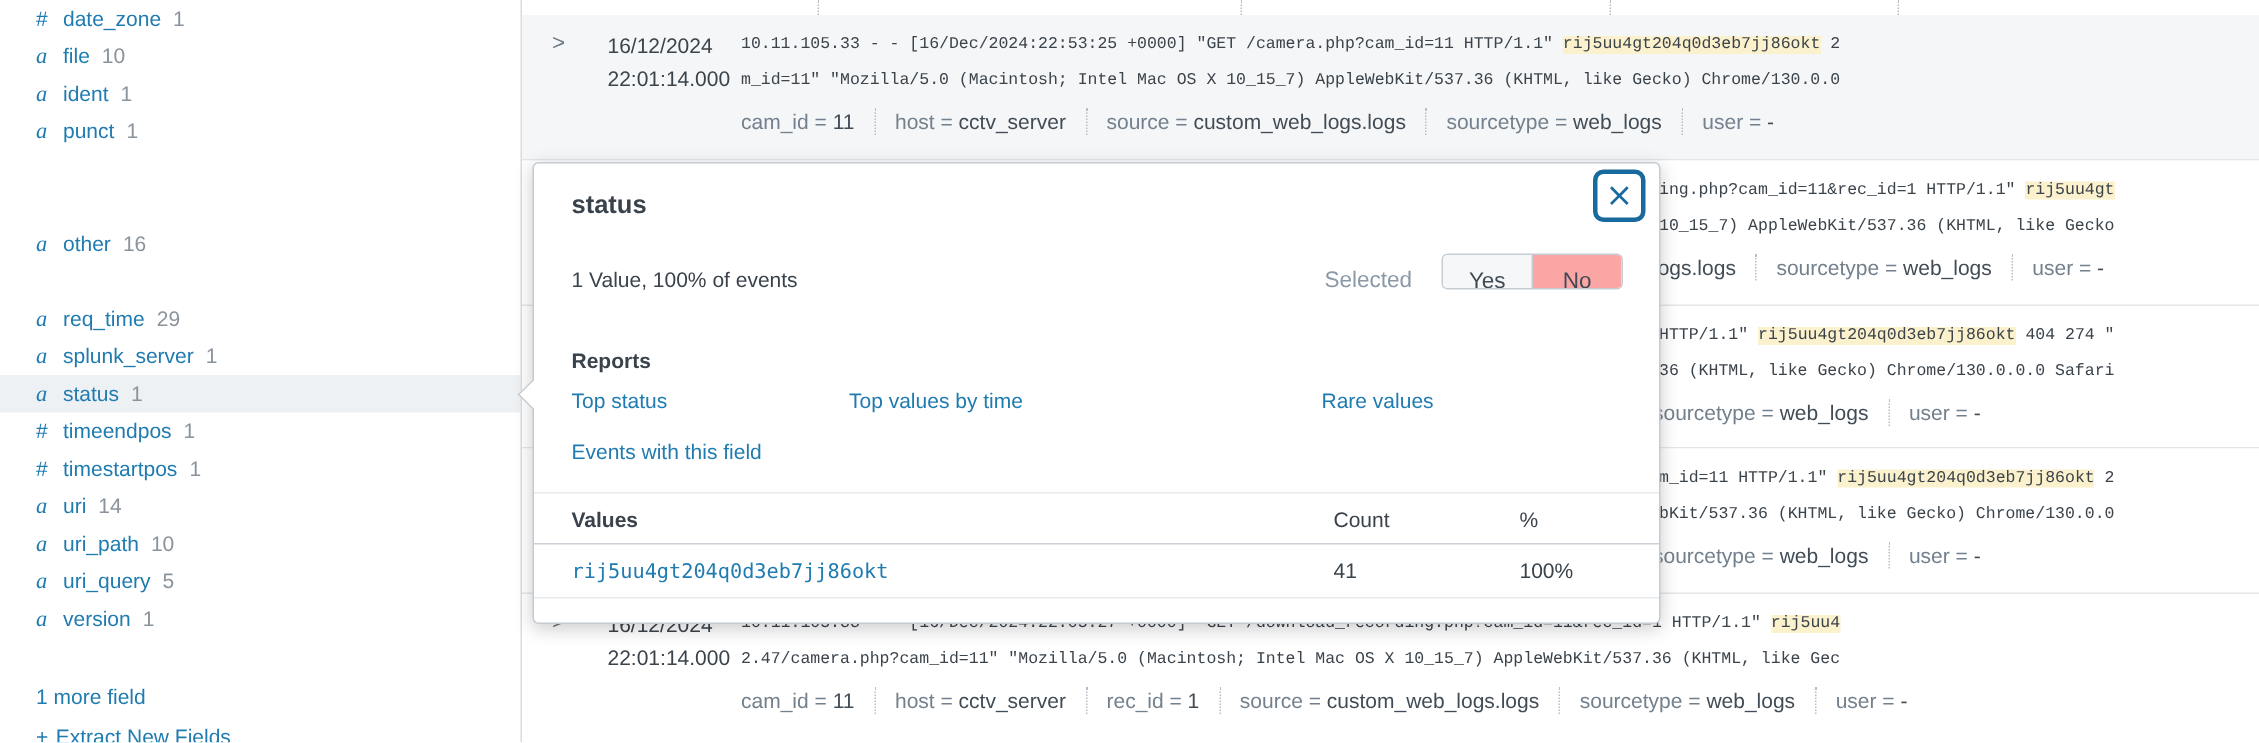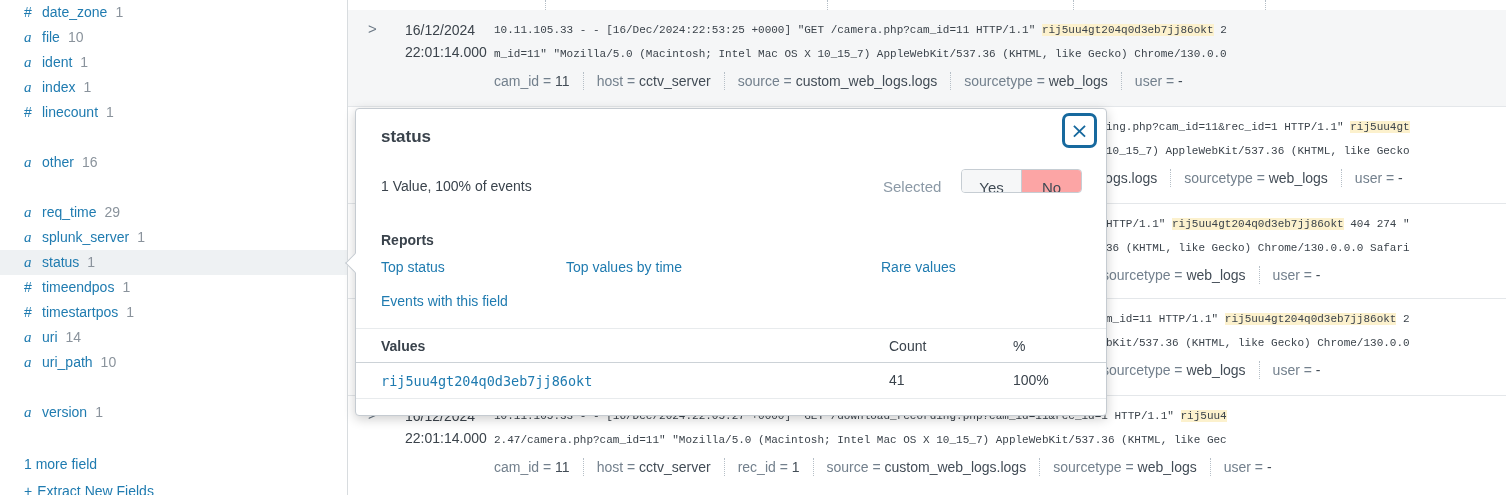--- a/index.html
+++ b/index.html
@@ -162,30 +162,30 @@
         <span class="tsep"></span>
         <span class="tag"><span class="tk">user = </span><span class="tv">-</span></span>
       </div>
     </div>
   </section>
 
   <aside class="sidebar">
     <div class="f-row" style="top:0"><span class="f-ico hash">#</span><span class="f-name">date_zone</span><span class="f-count">1</span></div>
     <div class="f-row" style="top:25px"><span class="f-ico">a</span><span class="f-name">file</span><span class="f-count">10</span></div>
     <div class="f-row" style="top:50px"><span class="f-ico">a</span><span class="f-name">ident</span><span class="f-count">1</span></div>
-    <div class="f-row" style="top:75px"><span class="f-ico">a</span><span class="f-name">index</span><span class="f-count">1</span></div>
-    <div class="f-row" style="top:100px"><span class="f-ico hash">#</span><span class="f-name">linecount</span><span class="f-count">1</span></div>
+    <div class="f-row" style="top:75px"><span class="f-ico">a</span><span class="f-name">punct</span><span class="f-count">1</span></div>
     <div class="f-row" style="top:150px"><span class="f-ico">a</span><span class="f-name">other</span><span class="f-count">16</span></div>
     <div class="f-row" style="top:200px"><span class="f-ico">a</span><span class="f-name">req_time</span><span class="f-count">29</span></div>
     <div class="f-row" style="top:225px"><span class="f-ico">a</span><span class="f-name">splunk_server</span><span class="f-count">1</span></div>
     <div class="f-row sel" style="top:250px"><span class="f-ico">a</span><span class="f-name">status</span><span class="f-count">1</span></div>
     <div class="f-row" style="top:275px"><span class="f-ico hash">#</span><span class="f-name">timeendpos</span><span class="f-count">1</span></div>
     <div class="f-row" style="top:300px"><span class="f-ico hash">#</span><span class="f-name">timestartpos</span><span class="f-count">1</span></div>
     <div class="f-row" style="top:325px"><span class="f-ico">a</span><span class="f-name">uri</span><span class="f-count">14</span></div>
     <div class="f-row" style="top:350px"><span class="f-ico">a</span><span class="f-name">uri_path</span><span class="f-count">10</span></div>
+    <div class="f-row" style="top:375px"><span class="f-ico">a</span><span class="f-name">uri_query</span><span class="f-count">5</span></div>
     <div class="f-row" style="top:400px"><span class="f-ico">a</span><span class="f-name">version</span><span class="f-count">1</span></div>
     <div class="more-link">1 more field</div>
     <div class="extract-link"><span class="plus">+</span><span>Extract New Fields</span></div>
     <div class="sb-border"></div>
   </aside>
 
   <div class="popup">
     <div class="caret"></div>
     <div class="p-abs p-title">status</div>
     <div class="p-abs p-close"><span>×</span></div>

